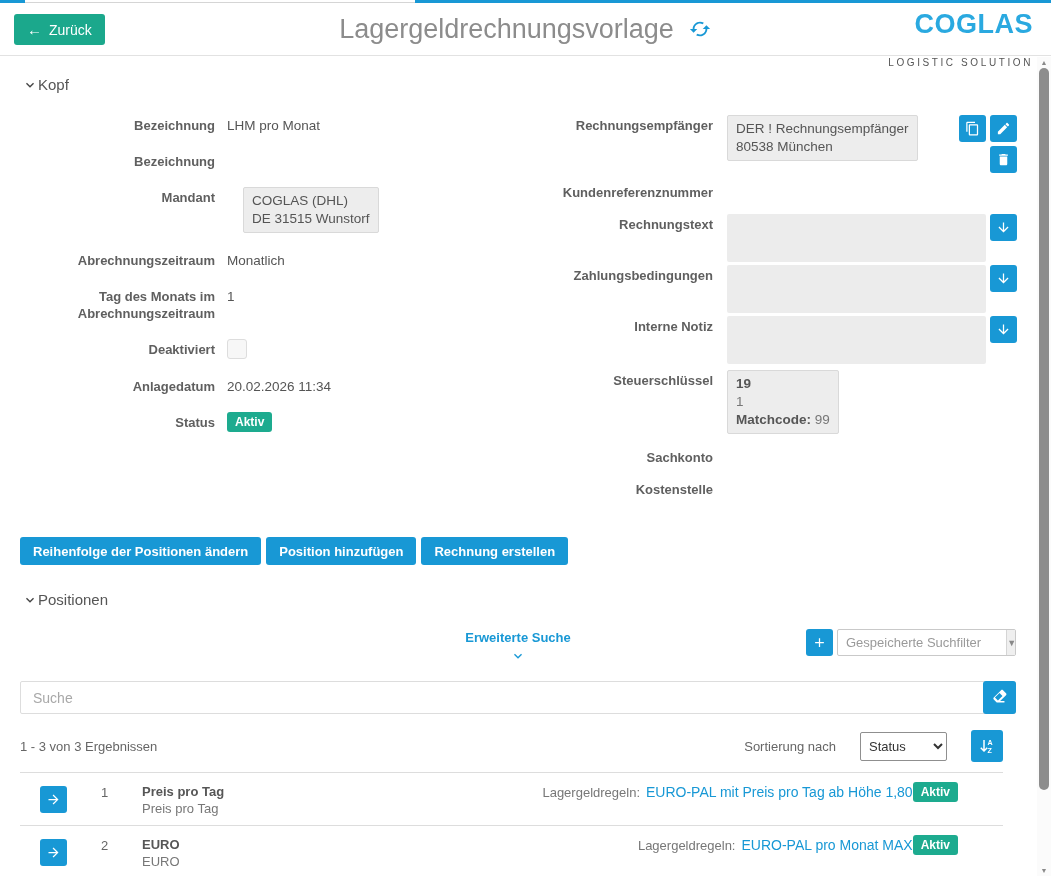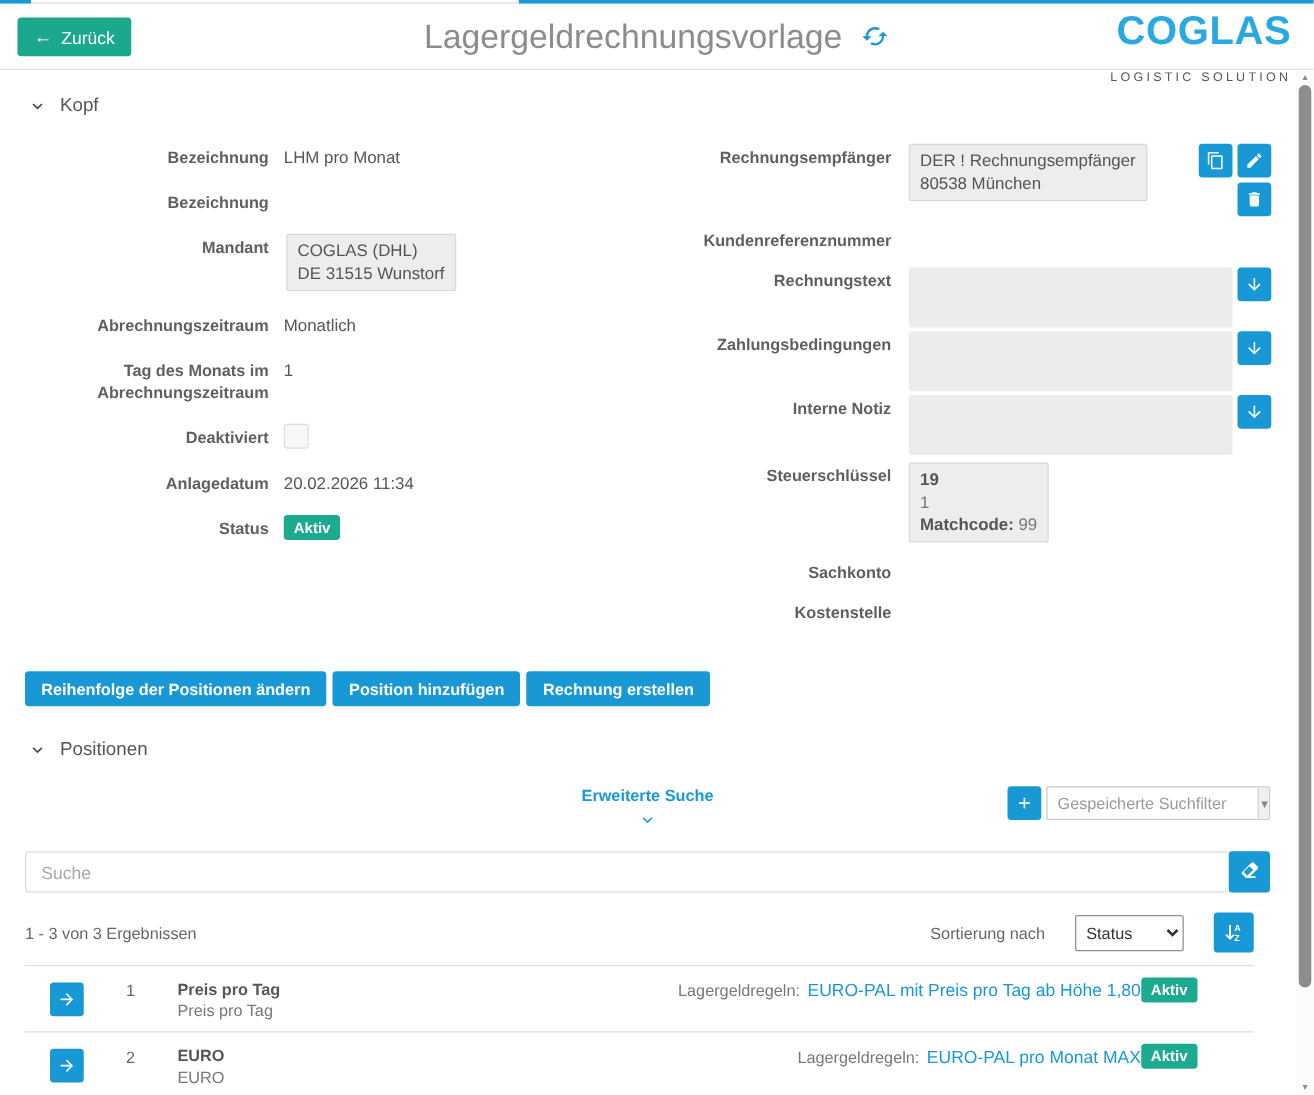--- a/index.html
+++ b/index.html
@@ -18,33 +18,33 @@
     border:none; border-radius:3px; padding:7px 13px; font-size:14px; cursor:pointer;
     display:flex; align-items:center; gap:7px; font-family:inherit; }
   .back-arrow { font-size:15px; font-weight:bold; }
   .title-wrap { position:absolute; left:0; right:0; top:0; height:53px;
     display:flex; align-items:center; justify-content:center; gap:14px; pointer-events:none; }
   .page-title { font-size:27px; color:#8c8c8c; font-weight:400; }
   .refresh-btn { pointer-events:auto; background:none; border:none; cursor:pointer; color:#1898d5;
     width:24px; height:24px; padding:0; }
   .refresh-btn svg { width:22px; height:22px; fill:currentColor; }
   .brand { position:absolute; right:18px; top:8px; text-align:right; }
-  .brand-name { color:#2aa9e0; font-size:32px; font-weight:800; letter-spacing:.5px; line-height:26px; }
+  .brand-name { color:#2aa9e0; font-size:27px; font-weight:800; letter-spacing:.5px; line-height:26px; }
   .brand-tag { color:#555; font-size:10px; letter-spacing:2.6px; margin-top:20px; }
 
   
   .scrollbar { position:absolute; top:57px; right:0; width:14px; bottom:0; background:#fbfbfb; }
   .sb-up { position:absolute; top:2px; left:0; width:14px; text-align:center; font-size:7px; color:#8a8a8a; }
   .sb-down { position:absolute; bottom:2px; left:0; width:14px; text-align:center; font-size:7px; color:#8a8a8a; }
   .sb-thumb { position:absolute; top:11px; left:2px; width:10px; height:722px; background:#8d8d8d; border-radius:6px; }
 
   .content { margin-right:14px; }
 
   
-  .section-head { display:flex; align-items:center; gap:10px; padding:20px 0 8px 22px; }
+  .section-head { display:flex; align-items:center; padding:20px 0 8px 22px; }
   .chev { width:16px; height:16px; fill:#444; cursor:pointer; }
   .section-title { font-size:15px; color:#555; }
 
   
   .form-wrap { display:flex; padding:14px 0 0 20px; }
   .col-left { width:510px; }
   .col-right { flex:1; padding-right:20px; }
   .frow { display:flex; align-items:flex-start; margin-bottom:17px; }
   .col-right .frow { margin-bottom:13px; }
   .frow-tight { margin-bottom:3px !important; }
@@ -158,21 +158,21 @@
       <div class="frow">
         <div class="flabel">Bezeichnung</div>
         <div class="fval">LHM pro Monat</div>
       </div>
       <div class="frow">
         <div class="flabel">Bezeichnung</div>
         <div class="fval"></div>
       </div>
       <div class="frow">
         <div class="flabel">Mandant</div>
-        <div class="fval gbox" style="margin-left:14px">
+        <div class="fval gbox" style="margin-left:28px">
           <div>COGLAS (DHL)</div>
           <div>DE 31515 Wunstorf</div>
         </div>
       </div>
       <div class="frow">
         <div class="flabel">Abrechnungszeitraum</div>
         <div class="fval">Monatlich</div>
       </div>
       <div class="frow">
         <div class="flabel">Tag des Monats im Abrechnungszeitraum</div>

